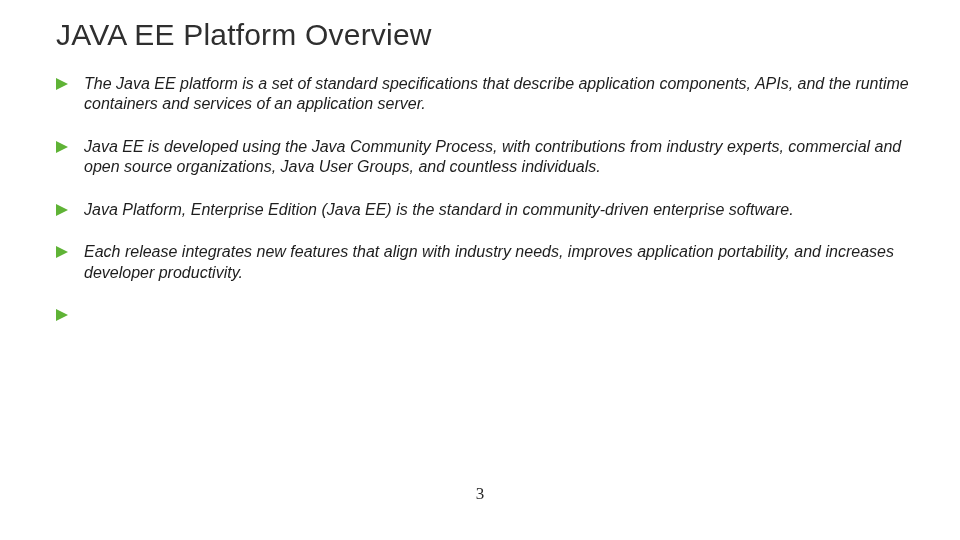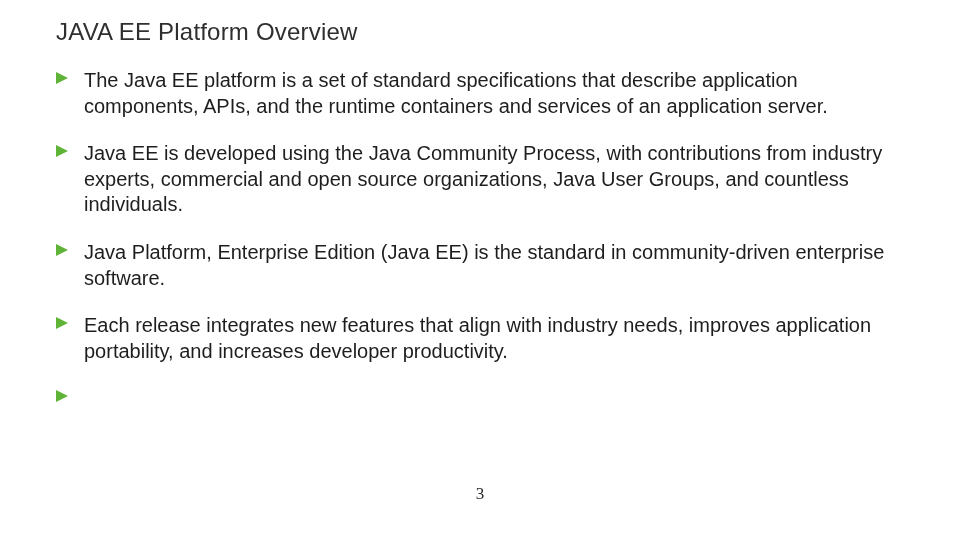--- a/index.html
+++ b/index.html
@@ -10,37 +10,38 @@
     color: #1a1a1a;
     position: relative;
   }
   .slide {
     padding: 18px 48px 20px 56px;
     width: 100%;
     height: 100%;
     position: relative;
   }
   .title {
-    font-size: 24px;
+    font-size: 30px;
     font-weight: 400;
     color: #2f2f2f;
     margin-bottom: 22px;
     letter-spacing: 0.2px;
   }
   .bullets {
     list-style: none;
     padding-left: 22px;
   }
   .bullets li {
     position: relative;
-    font-size: 20px;
+    font-size: 16px;
     line-height: 1.28;
     color: #1e1e1e;
     margin-bottom: 22px;
     padding-left: 6px;
+    font-style: italic;
   }
   .bullets li .arrow {
     position: absolute;
     left: -22px;
     top: 4px;
     width: 14px;
     height: 14px;
   }
   .bullets li .arrow svg { display: block; }
   .pagenum {

